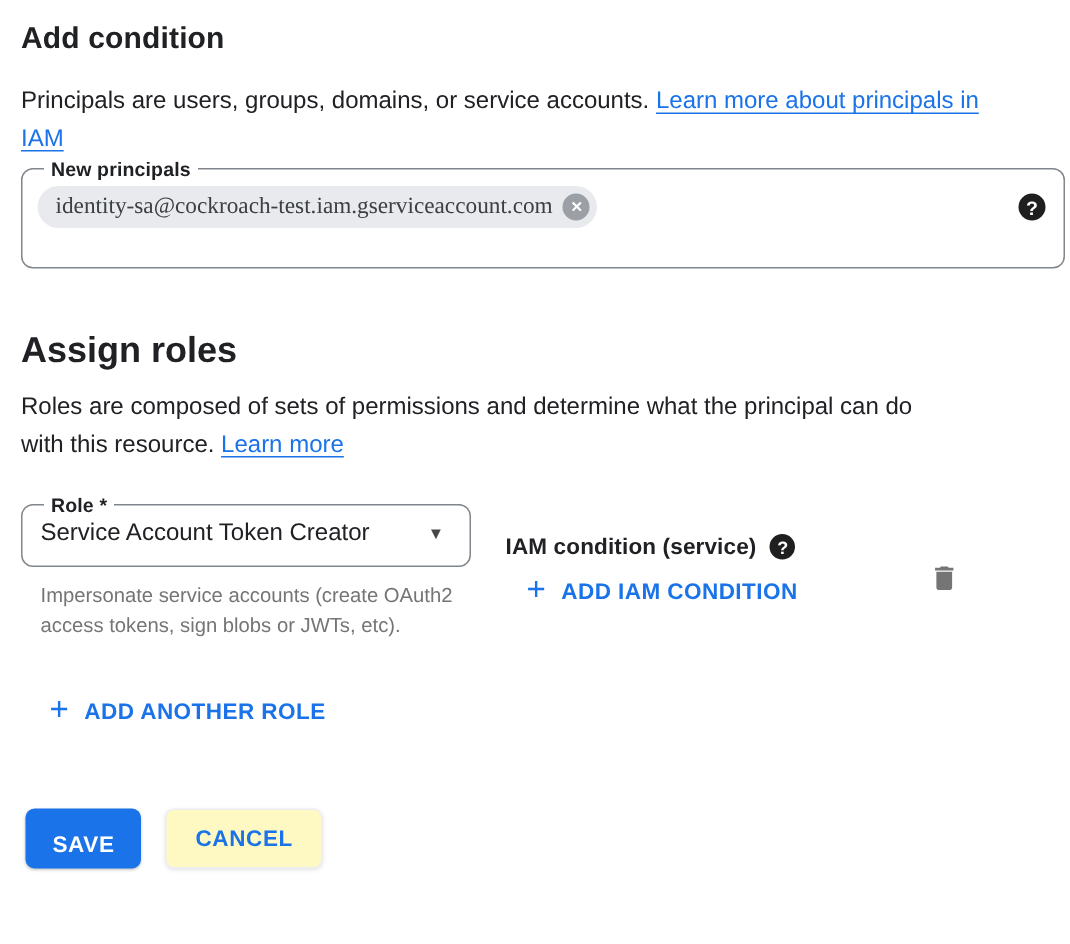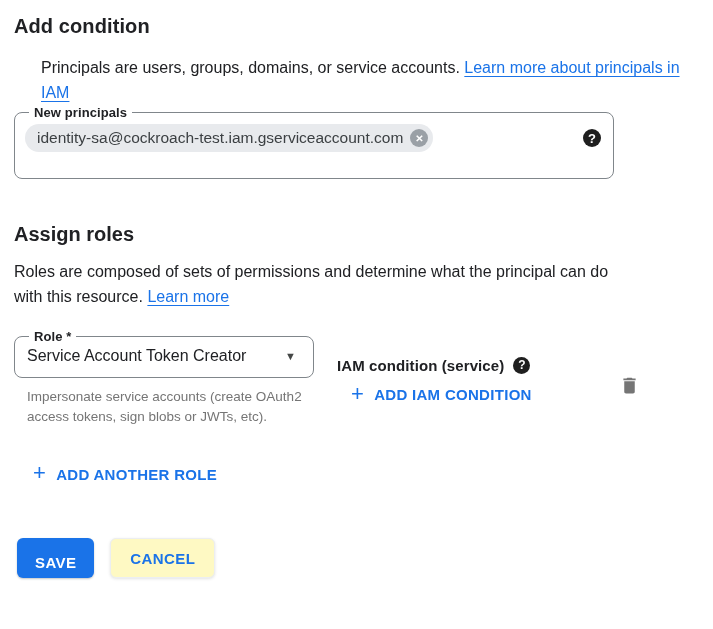--- a/index.html
+++ b/index.html
@@ -14,66 +14,66 @@
   .page { padding: 12px 0 0 14px; }
 
   .page-title {
     font-size: 20px; font-weight: 700; line-height: 28px;
     margin: 0; letter-spacing: .1px;
   }
   .intro, .roles-desc {
     margin: 15px 0 0; font-size: 16px; line-height: 25px;
     color: #202124;
   }
-  .intro { max-width: 652px; margin-left: 27px; }
+  .intro { max-width: 652px; }
   .roles-desc { margin-top: 11px; max-width: 620px; }
   a.link {
     color: #1a73e8; text-decoration: underline; text-underline-offset: 3px;
     cursor: pointer;
   }
 
   
   fieldset.outlined {
     border: 1px solid #80868b; border-radius: 8px;
     margin: 0; padding: 0 12px 8px 10px;
   }
   fieldset.outlined legend {
     font-size: 13px; font-weight: 700; color: #202124;
     padding: 0 5px; margin-left: 4px; letter-spacing: .1px;
   }
   .principals-fieldset {
-    margin: 13px 0 0 3px; width: 600px; min-height: 74px;
+    margin: 13px 0 0 3px; width: 696px; min-height: 74px;
   }
   .field-row {
     display: flex; align-items: center; justify-content: space-between;
     margin-top: 4px; cursor: text;
   }
 
   .chip {
     display: inline-flex; align-items: center;
     background: #e8eaed; border-radius: 14px; height: 28px;
     padding: 0 5px 0 12px; font-size: 15.5px; color: #3c4043;
-    max-width: 560px; white-space: nowrap;
+    max-width: 560px; white-space: nowrap; font-family: Liberation Serif, serif;
   }
   .chip-label { margin-right: 7px; }
   .chip-close {
     width: 18px; height: 18px; border-radius: 50%;
     background: #9aa0a6; color: #ffffff;
     display: inline-flex; align-items: center; justify-content: center;
     font-size: 10px; font-weight: 700; cursor: pointer; flex: none;
   }
   .help-badge {
     width: 18px; height: 18px; border-radius: 50%;
     background: #1f1f1f; color: #ffffff;
     display: inline-flex; align-items: center; justify-content: center;
     font-size: 13px; font-weight: 700; cursor: pointer; flex: none;
   }
 
   .section-title {
-    font-size: 20px; font-weight: 700; line-height: 28px;
+    font-size: 24px; font-weight: 700; line-height: 28px;
     margin: 41px 0 0;
   }
 
   .role-row { display: flex; align-items: center; margin-top: 20px; }
   .role-col { width: 306px; flex: none; }
   .role-fieldset { margin-left: 3px; width: 300px; padding: 0 10px 7px 10px; }
   .role-value-row {
     display: flex; align-items: center; justify-content: space-between;
     font-size: 16px; color: #202124; padding: 3px 2px 4px 2px; cursor: pointer;
   }

